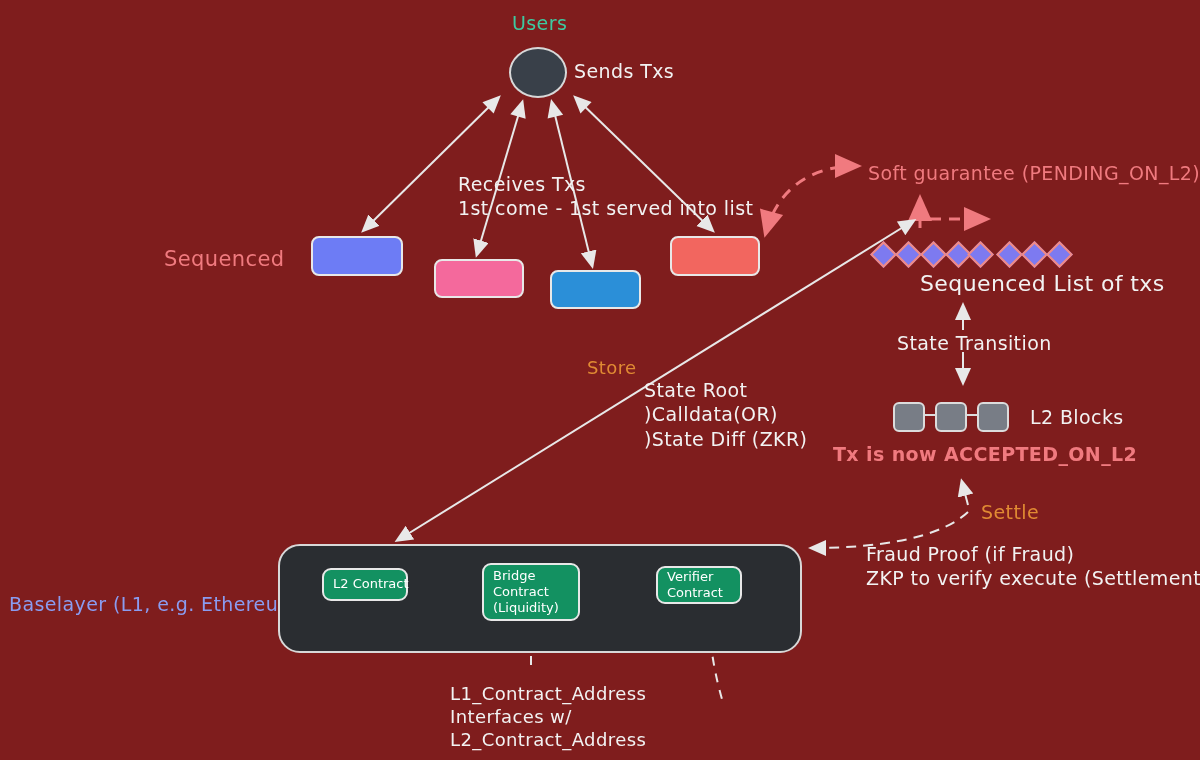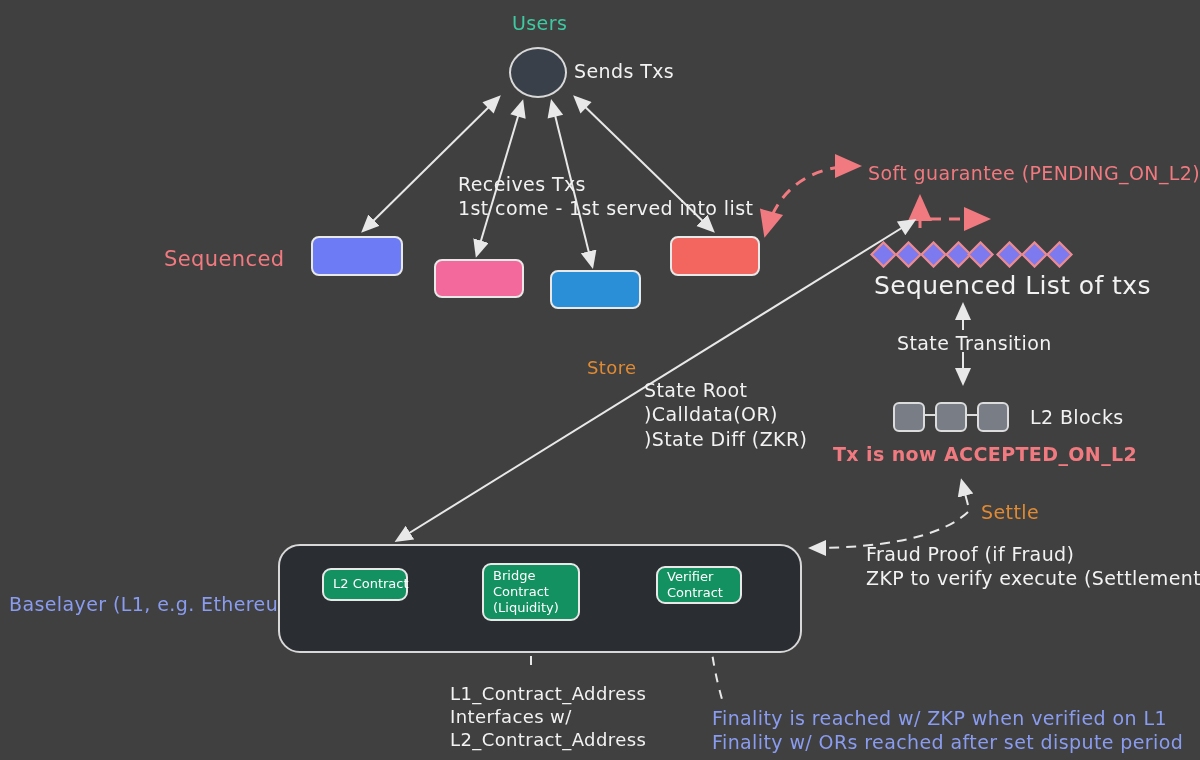--- a/index.html
+++ b/index.html
@@ -5,21 +5,21 @@
 <style>
   html, body {
     margin: 0;
     padding: 0;
     background: #111111;
   }
   #canvas {
     position: relative;
     width: 1200px;
     height: 760px;
-    background: #404040;
+    background: #7f1d1d;
     overflow: hidden;
     font-family: "DejaVu Sans", sans-serif;
   }
   svg.layer {
     position: absolute;
     left: 0; top: 0;
     width: 1200px;
     height: 760px;
     pointer-events: none;
   }
@@ -50,22 +50,22 @@
     font-size: 21px;
     left: 164px; top: 246px;
   }
   .t-soft {
     color: #f07a7f;
     font-size: 19px;
     left: 868px; top: 161px;
   }
   .t-seqlist {
     color: #f2f2f2;
-    font-size: 25px;
-    left: 874px; top: 270px;
+    font-size: 22px;
+    left: 920px; top: 270px;
   }
   .t-statetrans {
     color: #f2f2f2;
     font-size: 19px;
     left: 897px; top: 331px;
   }
   .t-l2blocks {
     color: #f2f2f2;
     font-size: 19px;
     left: 1030px; top: 405px; text-align: center;
@@ -286,16 +286,14 @@
   <div class="contract-box c-0">L2 Contract</div>
   <div class="contract-box c-1">Bridge
 Contract
 (Liquidity)</div>
   <div class="contract-box c-2">Verifier
 Contract</div>
 
   <div class="lbl t-l1addr">L1_Contract_Address
 Interfaces w/
 L2_Contract_Address</div>
-  <div class="lbl t-finality">Finality is reached w/ ZKP when verified on L1
-Finality w/ ORs reached after set dispute period</div>
 
 </div>
 
 </body></html>

